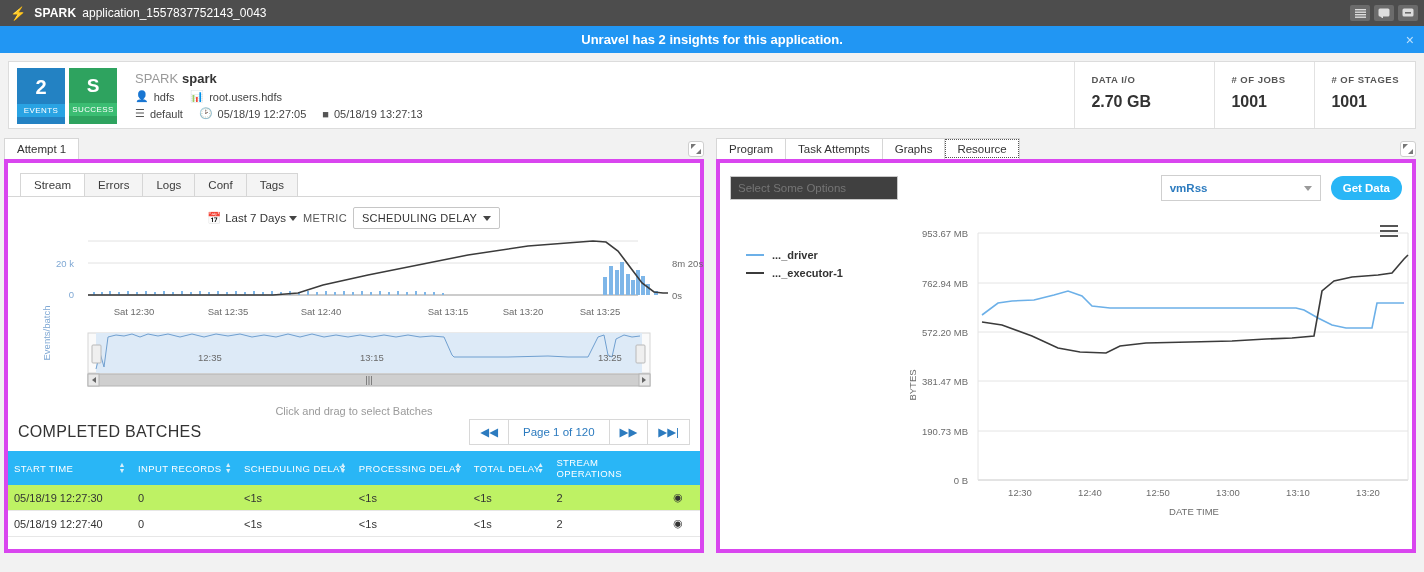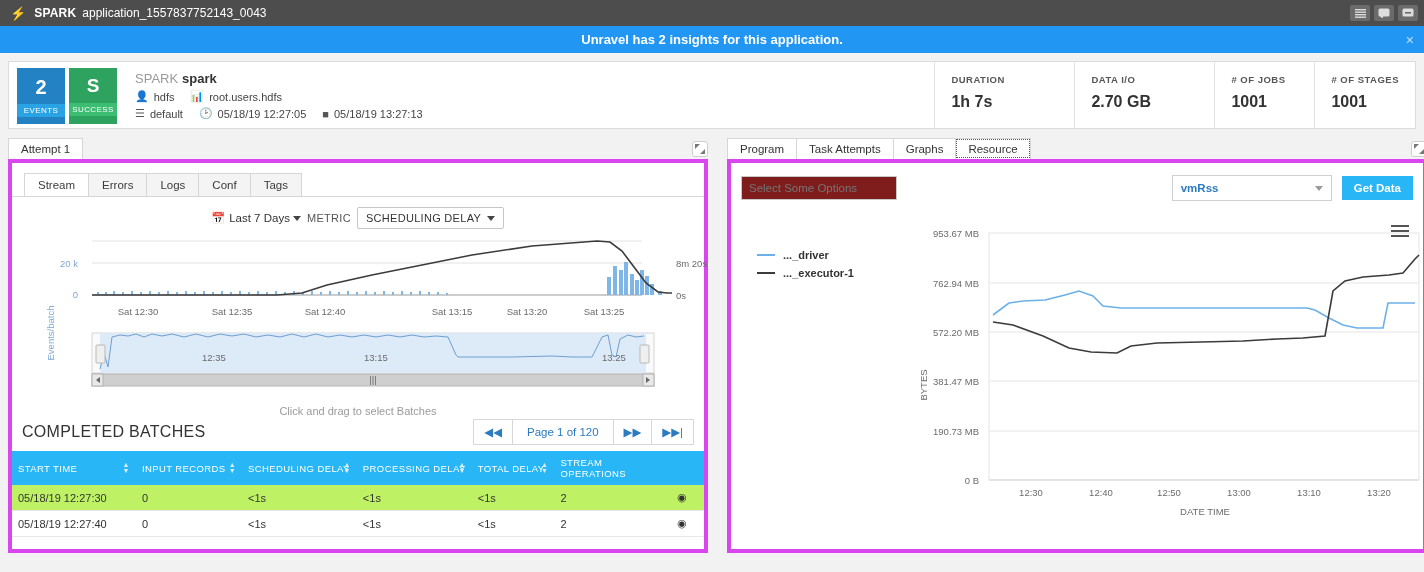--- a/index.html
+++ b/index.html
@@ -69,21 +69,21 @@
   .stats { display:flex; }
   .stat {
     border-left:1px solid #e2e2e2; padding:12px 16px 0 16px;
     display:flex; flex-direction:column; min-width:100px;
   }
   .stat .k { font-size:9.5px; letter-spacing:.5px; color:#555; font-weight:bold; }
   .stat .v { font-size:16px; font-weight:bold; color:#333; margin-top:8px; }
   .stat.wide { min-width:140px; }
 
   
-  .panes { display:flex; padding:8px; gap:19px; align-items:flex-start; }
+  .panes { display:flex; padding:8px; gap:12px; align-items:flex-start;justify-content:flex-end; }
   .pane-left  { width:700px; }
   .pane-right { width:700px; }
 
   .attempt-row { display:flex; align-items:flex-end; position:relative; height:22px; }
   .attempt-tab {
     background:#fff; border:1px solid #d6d6d6; border-bottom:none;
     padding:4px 12px 4px 12px; font-size:11.5px; color:#333;
   }
   .expand-icon {
     position:absolute; right:0; bottom:2px; width:16px; height:16px;
@@ -143,33 +143,33 @@
   }
   table.batches td {
     font-size:11px; color:#333; padding:6px 6px; border-bottom:1px solid #e7e7e7;
   }
   table.batches tr.alt td { background:#bef264; }
   .eye { color:#b5b5b5; font-size:12px; }
 
   
   .res-top { display:flex; align-items:center; padding:12px 10px 0 10px; }
   .multiselect {
-    width:156px; height:24px; border:1px solid #c9c9c9; background:#7f1d1d;
+    width:168px; height:24px; border:1px solid #c9c9c9; background:#404040;
     font-size:11.5px; color:#9a9a9a; padding:4px 7px;
   }
   .res-right { margin-left:auto; display:flex; align-items:center; gap:10px;padding-left:20px; }
   .res-select {
     width:160px; height:26px; border:1px solid #cfcfcf; background:#fff;
     display:flex; align-items:center; justify-content:space-between;
     padding:0 8px; font-size:11.5px; color:#2c7bbf; font-weight:bold;
   }
   .res-select .caret { border-top-color:#9a9a9a; }
   .btn-blue {
     background:#29b6f6; color:#fff; font-size:11.5px; font-weight:bold;
-    padding:6px 12px; border:none; border-radius:0;
+    padding:6px 12px; border:none; border-radius:12px;
   }
   .hamburger { position:absolute; right:14px; top:62px; width:18px;}
   .hamburger span { display:block; height:2px; background:#555; margin-bottom:3px;}
 
   .legend { position:absolute; left:26px; top:86px; font-size:11px; color:#333;}
   .legend .row { display:flex; align-items:center; margin-bottom:6px; }
   .legend .sw { width:18px; height:2px; margin-right:8px; }
   .legend .name { font-weight:bold; font-size:11px; }
 </style>
 </head>
@@ -243,24 +243,20 @@
         <span>05/18/19 12:27:05</span>
       </span>
       <span class="mi">
         <span class="gi">■</span>
         <span>05/18/19 13:27:13</span>
       </span>
     </div>
   </div>
 
   <div class="stats">
-    <div class="stat wide">
-      <span class="k">DURATION</span>
-      <span class="v">1h 7s</span>
-    </div>
     <div class="stat wide">
       <span class="k">DATA I/O</span>
       <span class="v">2.70 GB</span>
     </div>
     <div class="stat">
       <span class="k"># OF JOBS</span>
       <span class="v">1001</span>
     </div>
     <div class="stat">
       <span class="k"># OF STAGES</span>

